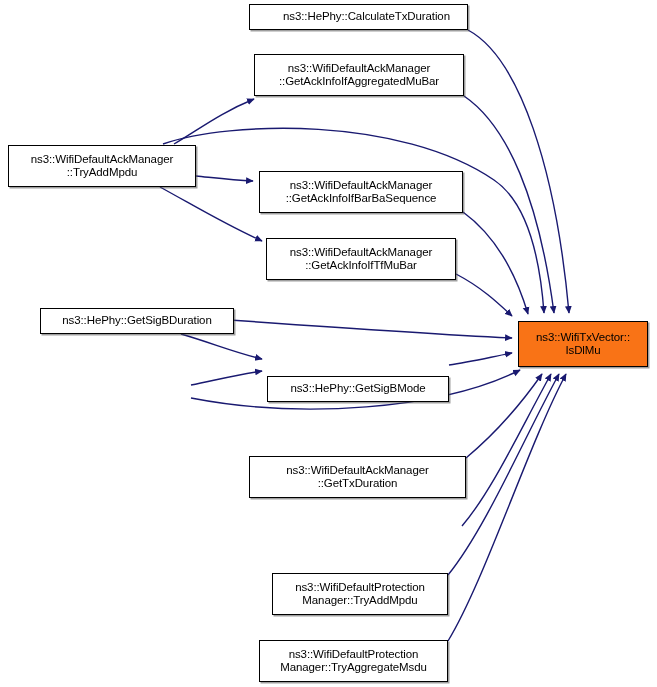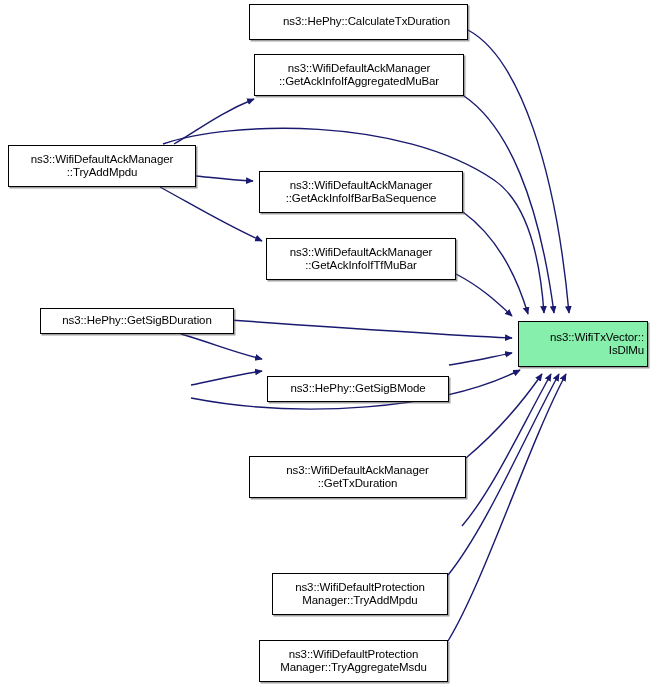--- a/index.html
+++ b/index.html
@@ -35,23 +35,22 @@
     line-height: 13.5px;
     text-align: center;
     display: flex;
     align-items: center;
     justify-content: center;
     white-space: pre-line;
     letter-spacing: -0.1px;
     box-shadow: 1.5px 1.5px 0 0 rgba(80,80,80,0.55);
   }
   .node.current {
-    background: #86efac;
+    background: #f97316;
     border-color: #000000;
-    text-align: right;
   }
   .node-label {
     display: block;
     width: 100%;
     padding: 0 3px;
   }
 </style>
 </head>
 <body>
 
@@ -95,21 +94,21 @@
       <path d="M 466,458 C 496,433 521,404 542,374"></path>
 
       <path d="M 462,526 C 492,491 520,430 551,374"></path>
 
       <path d="M 448,575 C 486,528 524,438 559,374"></path>
 
       <path d="M 448,641 C 485,580 529,443 566,374"></path>
     </g>
   </svg>
 
-  <div class="node" style="left: 249px; top: 4px; width: 219px; height: 36px; padding-left: 16px;">
+  <div class="node" style="left: 249px; top: 4px; width: 219px; height: 26px; padding-left: 16px;">
     <span class="node-label">ns3::HePhy::CalculateTxDuration</span>
   </div>
   <div class="node" style="left: 254px; top: 54px; width: 210px; height: 42px;">
     <span class="node-label">ns3::WifiDefaultAckManager
 ::GetAckInfoIfAggregatedMuBar</span>
   </div>
   <div class="node" style="left: 8px; top: 145px; width: 188px; height: 42px;">
     <span class="node-label">ns3::WifiDefaultAckManager
 ::TryAddMpdu</span>
   </div>

